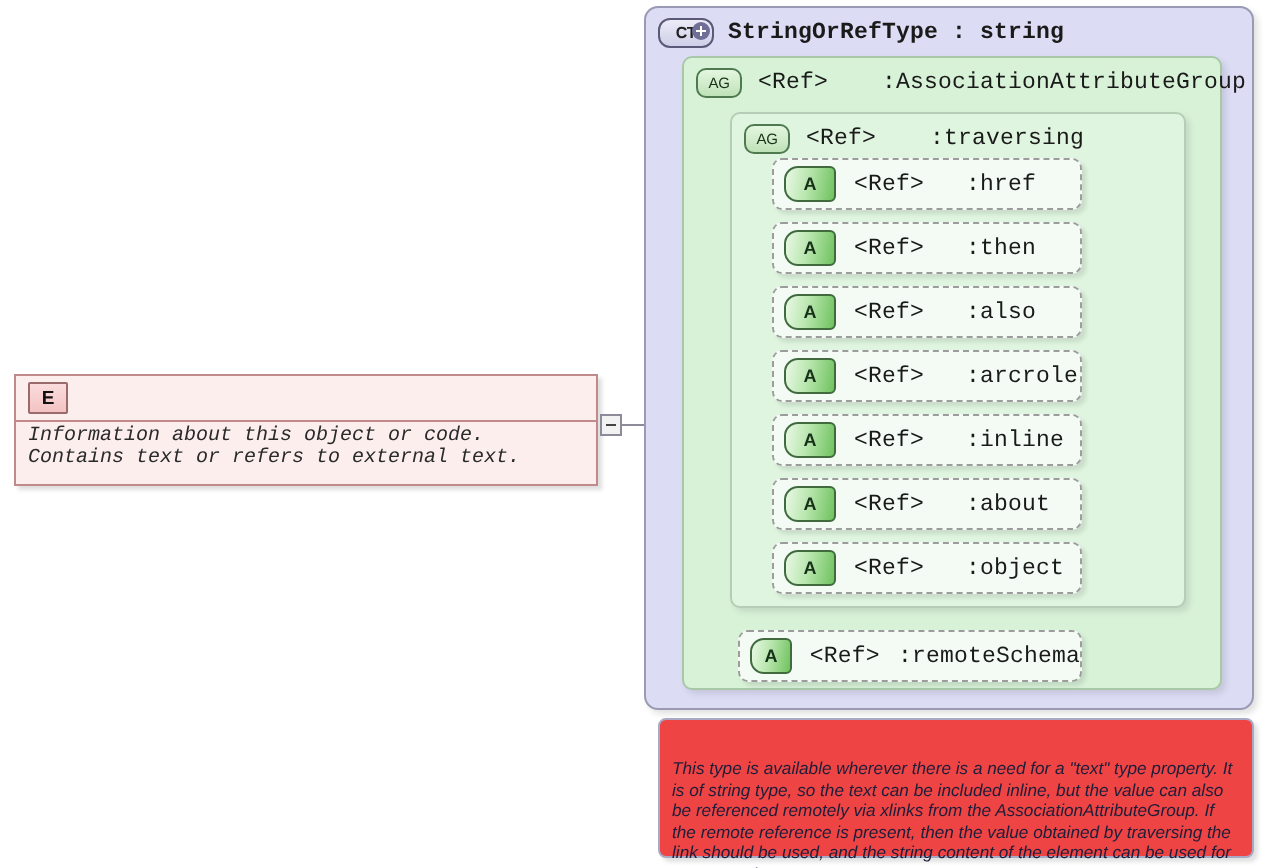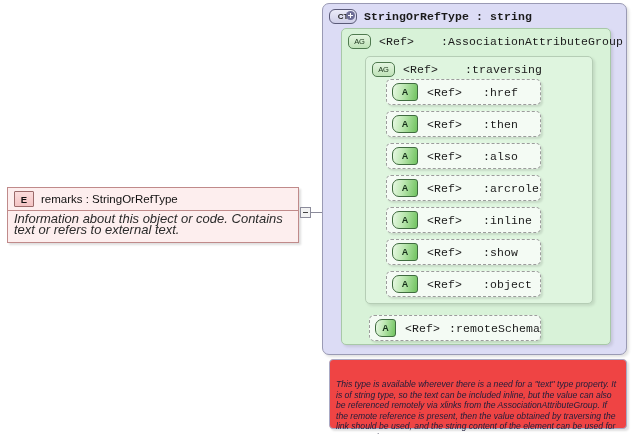--- a/index.html
+++ b/index.html
@@ -41,23 +41,23 @@
     border:1px solid #9b6a6a;
     border-radius:1px;
     font-size:9.5px;font-weight:bold;color:#111;
     display:flex;align-items:center;justify-content:center;
     font-family:"Liberation Sans", sans-serif;
   }
   #remarks-title{font-size:11.5px;color:#111;white-space:nowrap;}
   #remarks-doc{
     position:absolute;left:0;top:23px;right:0;bottom:0;
     padding:3px 6px 0 6px;
-    font-size:13px;line-height:10.5px;
+    font-size:10px;line-height:10.5px;
     font-style:italic;color:#2a2a2a;
-    font-family:Liberation Sans, sans-serif;
+    font-family:Liberation Mono, monospace;
   }
 
   
   #remarks-toggle{
     position:absolute;left:300px;top:207px;width:11px;height:11px;
     background:#f2f2f2;border:1px solid #8b8b9a;box-sizing:border-box;
   }
   #remarks-toggle:after{
     content:"";position:absolute;left:2px;top:4px;width:5px;height:1px;background:#444;
   }
@@ -189,21 +189,20 @@
       <path d="M377.5 187.5 H 387.5"></path>
       <path d="M377.5 219.5 H 387.5"></path>
       <path d="M377.5 251.5 H 387.5"></path>
       <path d="M377.5 283.5 H 387.5"></path>
     </g>
   </svg>
 
   <div id="remarks-box">
     <div id="remarks-head">
       <span class="icon-e">E</span>
-      <span id="remarks-title">remarks  :  StringOrRefType</span>
     </div>
     <div id="remarks-doc">Information about this object or code. Contains text or refers to external text.</div>
   </div>
   <div id="remarks-toggle"></div>
   <div id="toggle-link"></div>
 
   <div id="ct-box">
     <div id="ct-header">
       <span class="icon-ct">
         <span>CT</span>
@@ -263,21 +262,21 @@
     <span class="icon-a">A</span>
     <span class="nodetext ref">&lt;Ref&gt;</span>
     <span class="nodetext">: </span>
     <span class="nodetext">inline</span>
   </div>
 
   <div class="attr" style="left:386px;top:239px;width:155px">
     <span class="icon-a">A</span>
     <span class="nodetext ref">&lt;Ref&gt;</span>
     <span class="nodetext">: </span>
-    <span class="nodetext">show</span>
+    <span class="nodetext">about</span>
   </div>
 
   <div class="attr" style="left:386px;top:271px;width:155px">
     <span class="icon-a">A</span>
     <span class="nodetext ref">&lt;Ref&gt;</span>
     <span class="nodetext">: </span>
     <span class="nodetext">object</span>
   </div>
 
   <div class="attr" style="left:369px;top:315px;width:172px">

